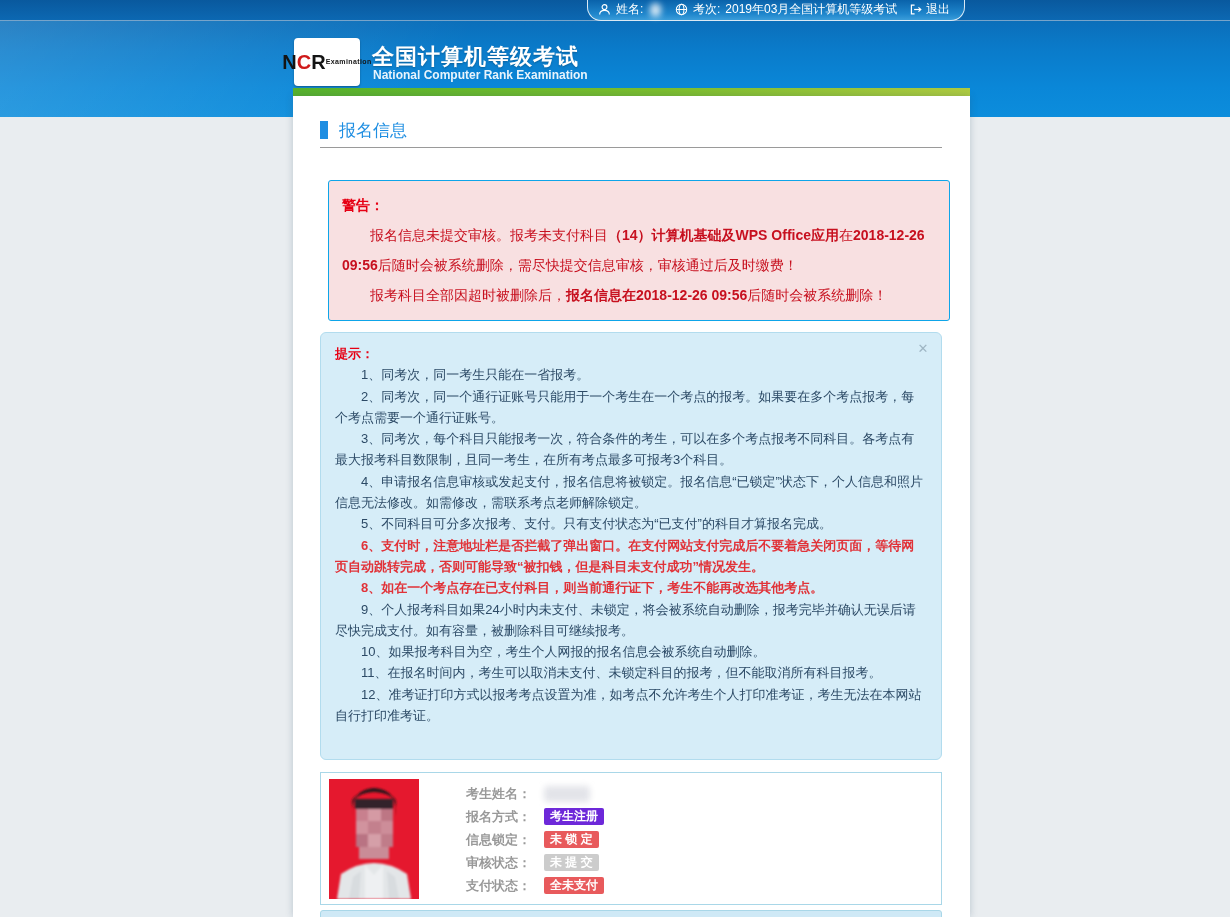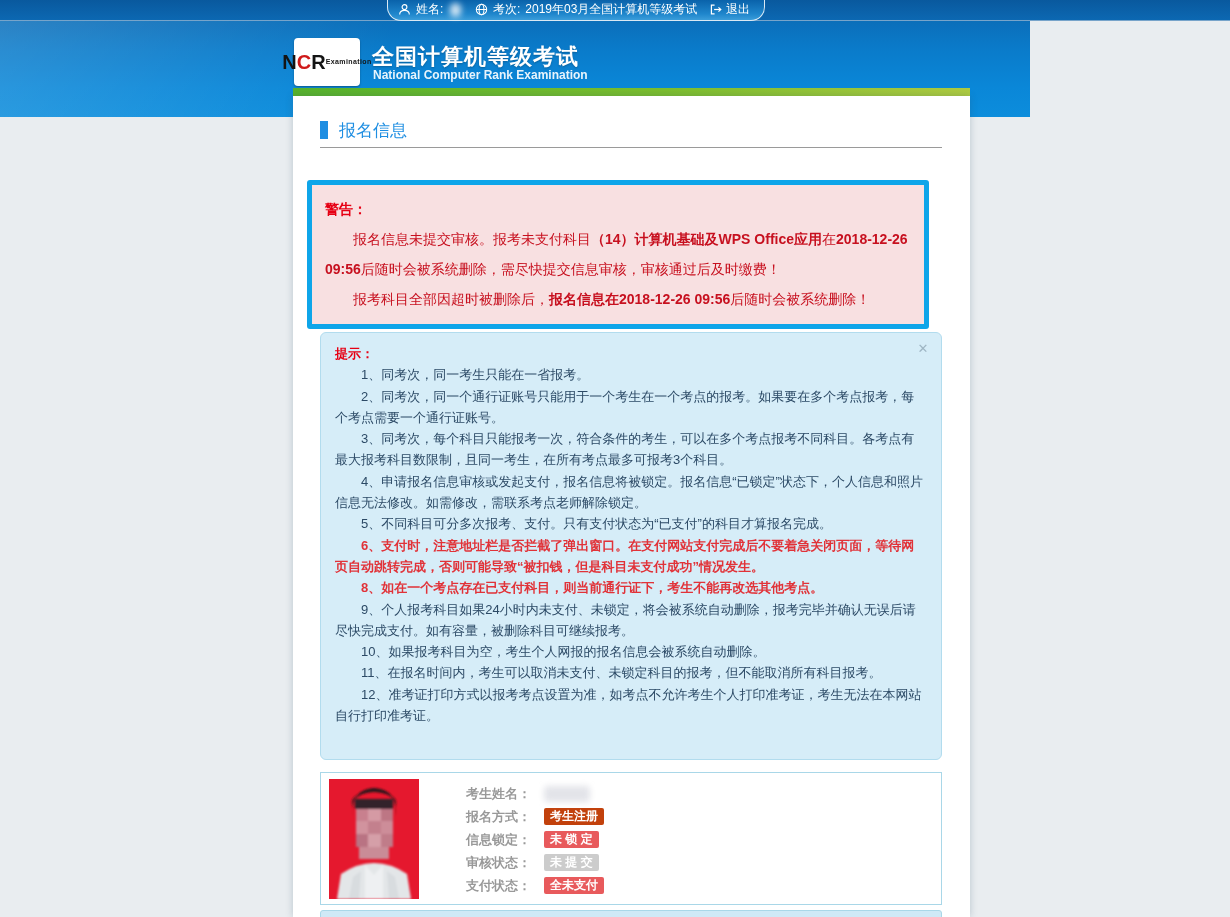--- a/index.html
+++ b/index.html
@@ -6,21 +6,21 @@
   html,body { width:1230px; height:917px; overflow:hidden; }
   body {
     font-family:"Liberation Sans","DejaVu Sans",sans-serif;
     background:#e9edf0;
     position:relative;
   }
   .page { position:absolute; inset:0; width:1230px; height:917px; overflow:hidden; }
 
   
   .header-band {
-    position:absolute; left:0; top:0; width:1030px; height:117px;
+    position:absolute; left:0; top:0; width:1230px; height:117px;
     background:
       linear-gradient(115deg, rgba(255,255,255,.14) 0%, rgba(255,255,255,0) 38%),
       linear-gradient(180deg,#0b65ae 0%, #0a7bca 42%, #0a87d8 75%, #0c8ddc 100%);
   }
   .topbar-strip {
     position:absolute; left:0; top:0; width:1230px; height:21px;
     background:linear-gradient(180deg,#09599e 0%, #0c68b2 100%);
     border-bottom:1px solid rgba(255,255,255,.45);
   }
   .user-tab {
@@ -73,22 +73,22 @@
   }
 
   
   .section-head { position:absolute; left:27px; top:22px; width:622px; height:30px; }
   .section-marker { position:absolute; left:0; top:3px; width:8px; height:18px; background:#1e8ee2; }
   .section-title { position:absolute; left:19px; top:1px; font-size:17px; color:#1e8ee2; }
   .section-divider { position:absolute; left:27px; top:51px; width:622px; height:0; border-top:1px solid #9a9a9a; }
 
   
   .warning-box {
-    position:absolute; left:14px; top:84px; width:622px;
-    background:#f8e0e1; border:5px solid #0ea5e9; border-radius:3px;
+    position:absolute; left:35px; top:84px; width:622px;
+    background:#f8e0e1; border:1px solid #0ea5e9; border-radius:3px;
     padding:9px 13px 10px 13px;
     color:#c7101f; font-size:14px; line-height:30px;
     overflow-wrap:break-word;
   }
   .warning-box .warn-title { font-weight:bold; color:#e60014; }
   .warning-box p { text-indent:2em; }
   .warning-box b { font-weight:bold; }
 
   
   .tips-box {
@@ -116,21 +116,21 @@
   .info-row { height:23px; display:flex; align-items:center; font-size:13px; }
   .row-label { color:#999; width:78px; }
   .blur-value {
     display:inline-block; width:46px; height:16px; border-radius:4px;
     background:#e3e4e9; filter:blur(3px);
   }
   .badge {
     display:inline-block; color:#fff; font-size:12px; line-height:17px;
     padding:0 6px; border-radius:2px; white-space:pre;
   }
-  .badge-teal { background:#c2410c; }
+  .badge-teal { background:#6d28d9; }
   .badge-red  { background:#e85a5c; }
   .badge-gray { background:#cccccc; }
 
   
   .next-section {
     position:absolute; left:27px; top:814px; width:622px; height:12px;
     background:#cfe9f6; border:1px solid #a9d7e8; border-radius:3px 3px 0 0;
   }
 </style>
 </head>

